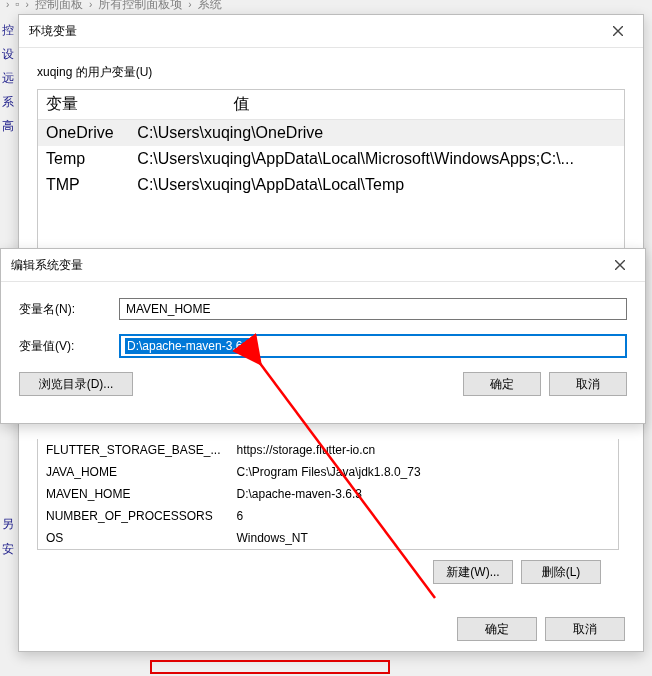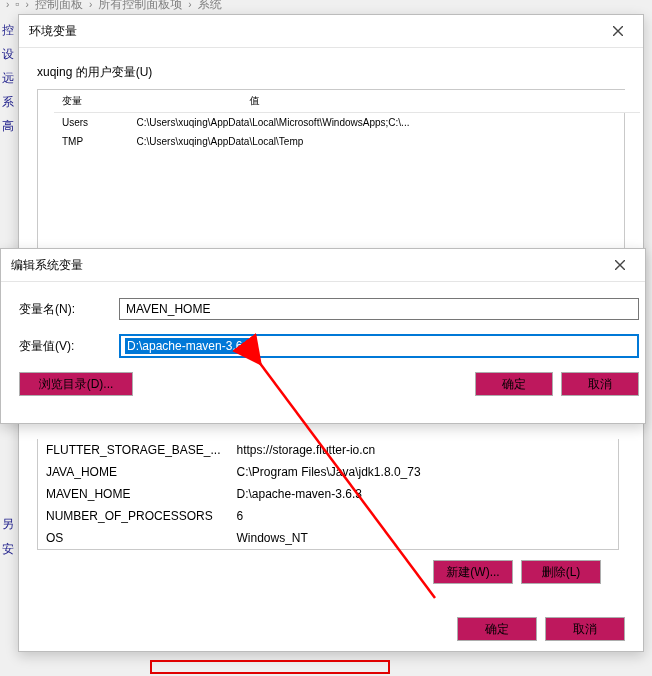--- a/index.html
+++ b/index.html
@@ -17,36 +17,36 @@
     box-shadow:0 4px 12px rgba(0,0,0,.18);
   }
   .title-bar { height:30px; display:flex; align-items:center; justify-content:space-between; padding:16px 10px; font-size:12px; color:#000; border-bottom:1px solid #e5e5e5; }
   .close-btn { width:30px; height:30px; display:flex; align-items:center; justify-content:center; cursor:default; }
   .close-btn svg { width:10px; height:10px; stroke:#444; stroke-width:1.4; }
 
   .env-win { left:18px; top:14px; width:626px; height:638px; }
 
   .section-label { font-size:12px; margin:16px 0 8px 18px; color:#000000; }
   .table-wrap { margin:0 18px; border:1px solid #c9c9c9; background:#fff; }
-  .tbl { width:100%; border-collapse:collapse; font-size:10px;margin-left:16px; }
+  .tbl { width:100%; border-collapse:collapse; font-size:16px; }
   .tbl th { text-align:left; font-weight:400; padding:4px 8px; background:#fff; border-bottom:1px solid #e5e5e5; }
   .tbl th:first-child { width:32%; }
   .tbl td { padding:4px 8px; }
   .tbl tr.sel td { background:#f0f0f0; }
   .tbl-body-wrap { height:210px; overflow:hidden; }
 
   .btn-row { display:flex; justify-content:flex-end; gap:8px; margin:10px 18px 0 18px; }
   .btn {
-    min-width:80px; height:24px; font-size:12px; background:#be185d;
+    min-width:80px; height:24px; font-size:12px; background:#e5e5e5;
     border:1px solid #adadad; display:flex; align-items:center; justify-content:center;
     padding:0 12px; cursor:default;
   }
 
   .edit-win { left:0; top:248px; width:646px; height:176px; z-index:5; }
-  .edit-body { padding:16px 6px 10px 18px; font-size:12px; }
+  .edit-body { padding:16px 18px 10px 18px; font-size:12px; }
   .field-row { display:flex; align-items:center; margin-bottom:14px; }
   .field-row label { width:100px; }
   .field-row input {
     flex:1; height:22px; font-size:12px; padding:2px 6px; border:1px solid #767676;
   }
   .sel-text { background:#0078d7; color:#fff; padding:1px 2px; }
   .edit-btn-row { display:flex; gap:8px; align-items:center; }
   .edit-btn-row .spacer { flex:1; }
   .edit-btn-row .btn { width:114px; }
   .edit-btn-row .btn.short { width:78px; min-width:78px; }
@@ -112,22 +112,26 @@
       <thead>
           <tr>
         <th>变量</th>
         <th>值</th>
       </tr>
         </thead>
     </table>
     <div class="tbl-body-wrap">
       <table class="tbl">
           <tbody id="user-vars-body">
-            <tr>
-              <td>Users</td>
+            <tr class="sel">
+              <td>OneDrive</td>
+              <td>C:\Users\xuqing\OneDrive</td>
+            </tr>
+            <tr>
+              <td>Temp</td>
               <td>C:\Users\xuqing\AppData\Local\Microsoft\WindowsApps;C:\...</td>
             </tr>
             <tr>
               <td>TMP</td>
               <td>C:\Users\xuqing\AppData\Local\Temp</td>
             </tr>
           </tbody>
         </table>
     </div>
   </div>

